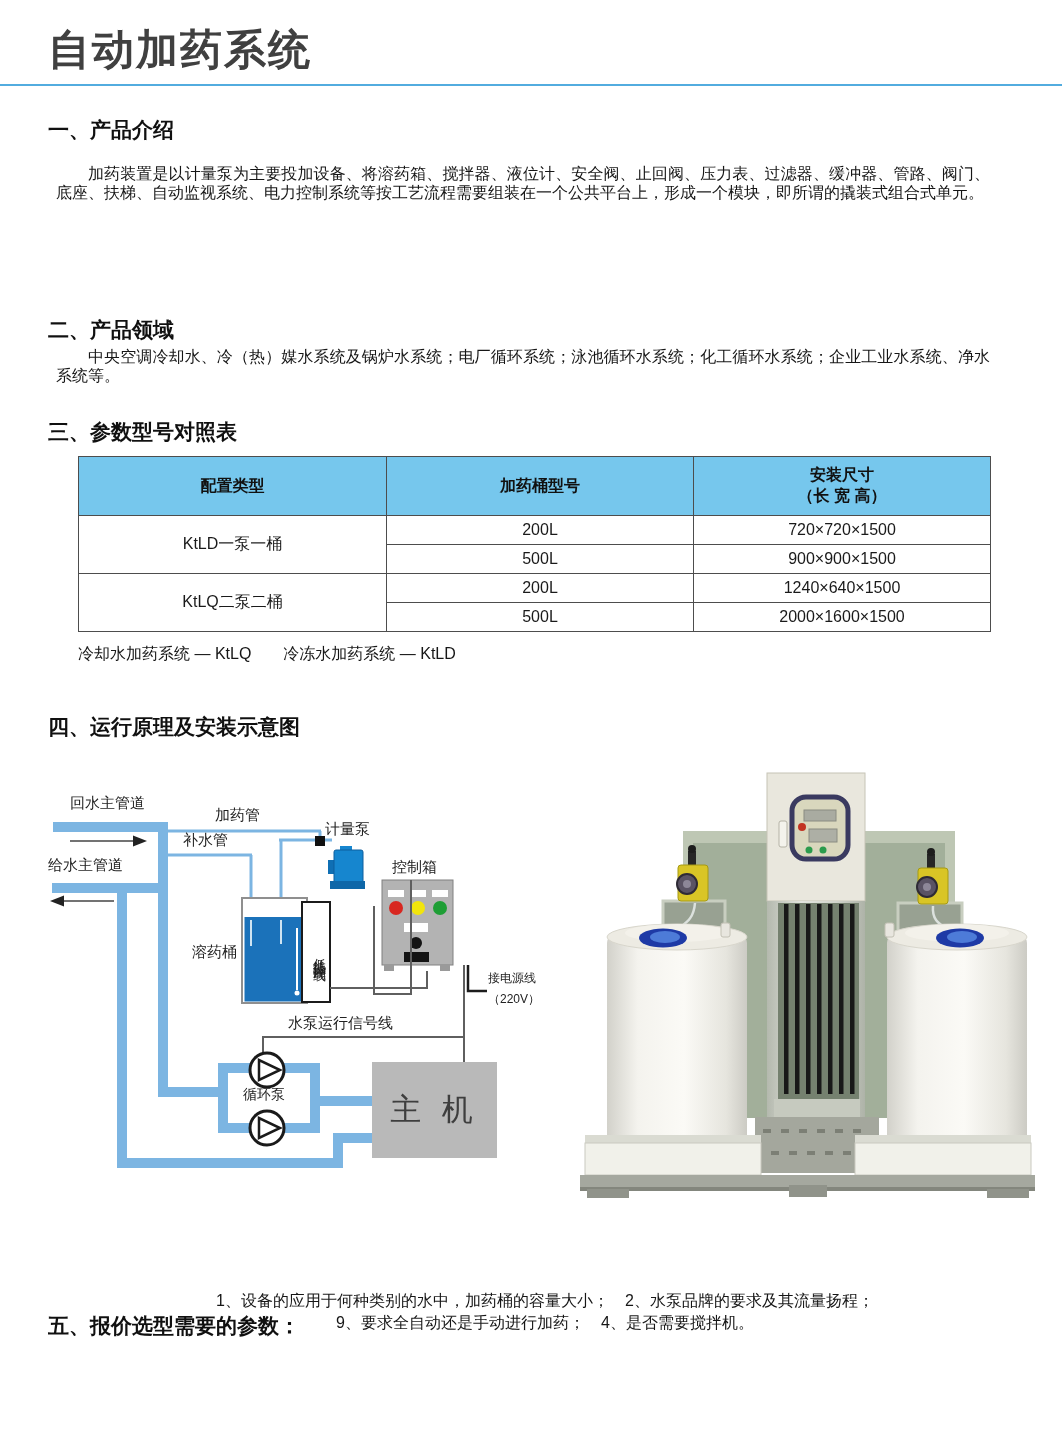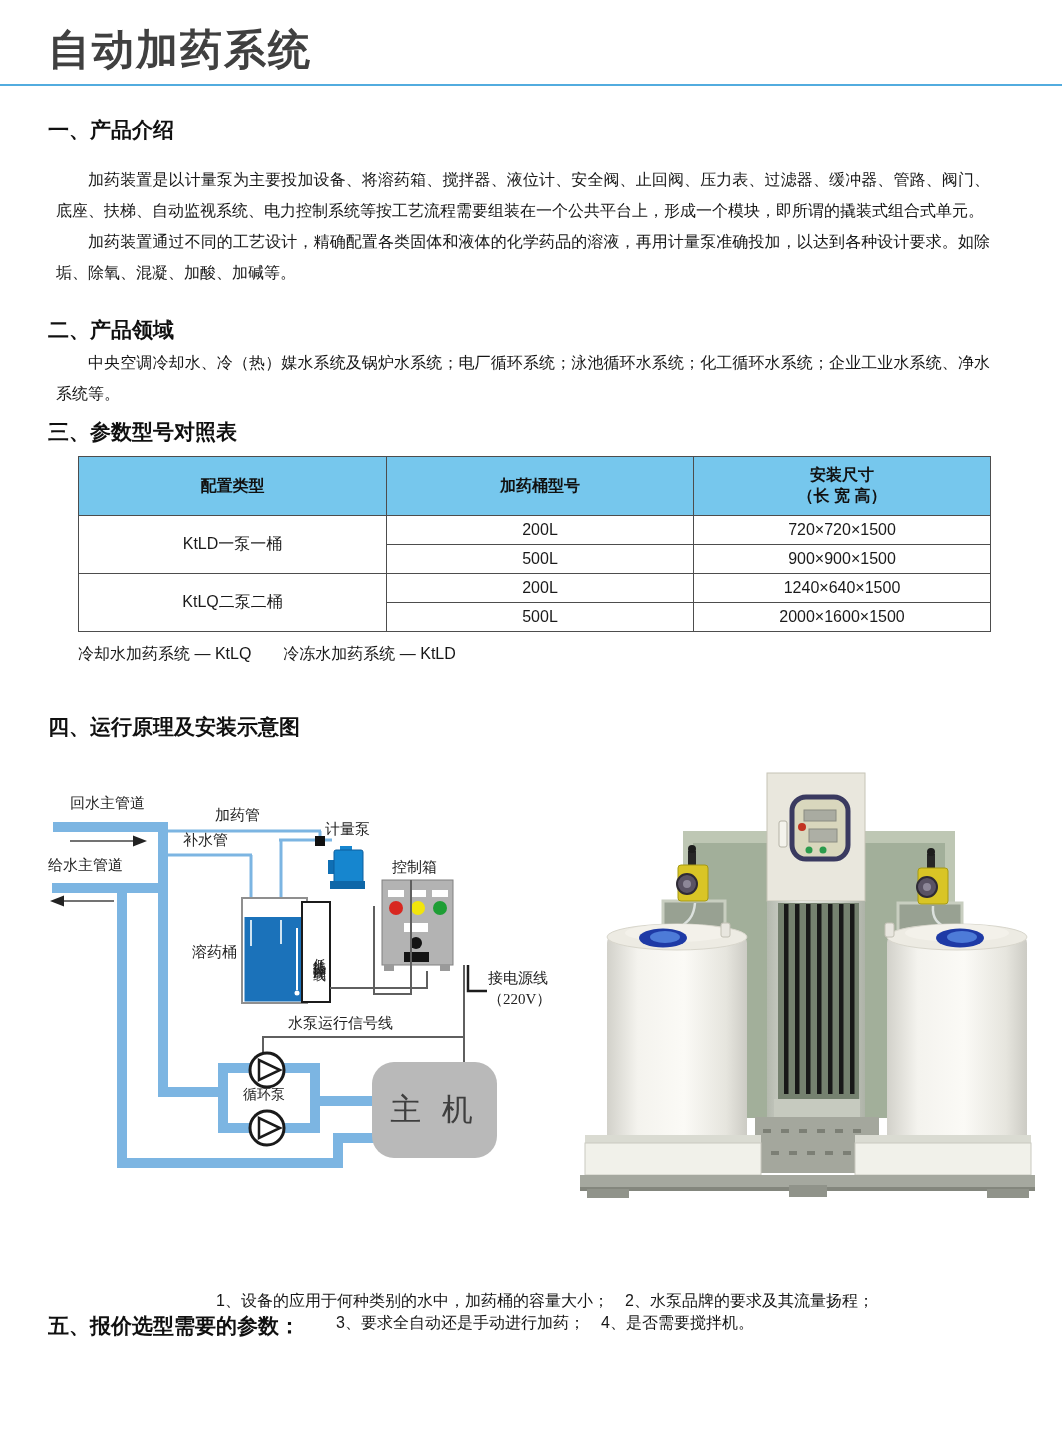--- a/index.html
+++ b/index.html
@@ -15,21 +15,21 @@
 
   
   .sec-h { font-size:21px; font-weight:bold; color:#101010; margin:0; white-space:nowrap;font-family:Liberation Mono, monospace; }
   .h-intro   { left:48px; top:116px; }
   .h-fields  { left:48px; top:316px; }
   .h-models  { left:48px; top:418px; }
   .h-schema  { left:48px; top:713px; }
   .h-params  { left:48px; top:1312px; }
 
   
-  .body-block { font-size:16px; line-height:31px; text-align:justify; color:#161616; }
+  .body-block { font-size:16px; line-height:19px; text-align:justify; color:#161616; }
   .body-block p { margin:0; text-indent:2em; }
   .b-intro  { left:56px; top:164px; width:934px; }
   .b-fields { left:56px; top:347px; width:934px; }
   .b-params { left:95px; top:1290px; width:900px; text-align:center; line-height:22px; }
   .b-params p { text-indent:0; }
 
   
   .model-table-wrap { left:78px; top:456px; }
   table.model-table { border-collapse:collapse; width:912px; table-layout:fixed;border-radius:30px; }
   table.model-table col.c1 { width:308px; } table.model-table col.c2 { width:307px; } table.model-table col.c3 { width:297px; }
@@ -47,47 +47,46 @@
   .dlabel { position:absolute; font-size:15px; color:#222; white-space:nowrap; }
   .lbl-return   { left:30px;  top:14px; }
   .lbl-supply   { left:8px;   top:76px; }
   .lbl-dosing   { left:175px; top:26px; }
   .lbl-makeup   { left:143px; top:51px; }
   .lbl-mpump    { left:285px; top:40px;text-align:center; }
   .lbl-cbox     { left:352px; top:78px; }
   .lbl-tank     { left:152px; top:163px; }
   .lbl-signal   { left:248px; top:234px; }
   .lbl-circ     { left:203px; top:306px; font-size:14px; }
-  .lbl-power    { left:448px; top:188px; font-size:15px; line-height:21px; white-space:nowrap;font-family:Liberation Serif, serif; }
+  .lbl-power    { left:448px; top:188px; font-size:12px; line-height:21px; white-space:nowrap; }
   .lbl-lowlevel {
     left:264px; top:127px; height:94px; width:24px;
     writing-mode:vertical-rl; text-orientation:upright;
     font-size:13px; letter-spacing:2px; color:#1c1c1c; text-align:center;
   }
   .main-unit-box {
     left:332px; top:282px; width:125px; height:96px; background:#b9b9b9;
     display:flex; align-items:center; justify-content:center;
-    font-size:31px; color:#3e3e3e; letter-spacing:6px; font-weight:500;border-radius:22px;
+    font-size:31px; color:#3e3e3e; letter-spacing:6px; font-weight:500;
   }
 
   
   .photo { left:575px; top:763px; width:465px; height:437px; background:#ffffff; }
 </style>
 </head>
 <body>
 
 <div class="page">
 
   <div class="abs page-title">自动加药系统</div>
   <div class="abs title-rule"></div>
 
   <h2 class="abs sec-h h-intro">一、产品介绍</h2>
   <div class="abs body-block b-intro">
     <p>加药装置是以计量泵为主要投加设备、将溶药箱、搅拌器、液位计、安全阀、止回阀、压力表、过滤器、缓冲器、管路、阀门、底座、扶梯、自动监视系统、电力控制系统等按工艺流程需要组装在一个公共平台上，形成一个模块，即所谓的撬装式组合式单元。</p>
-    <p>加药装置通过不同的工艺设计，精确配置各类固体和液体的化学药品的溶液，再用计量泵准确投加，以达到各种设计要求。如除垢、除氧、混凝、加酸、加碱等。</p>
   </div>
 
   <h2 class="abs sec-h h-fields">二、产品领域</h2>
   <div class="abs body-block b-fields">
     <p>中央空调冷却水、冷（热）媒水系统及锅炉水系统；电厂循环系统；泳池循环水系统；化工循环水系统；企业工业水系统、净水系统等。</p>
   </div>
 
   <h2 class="abs sec-h h-models">三、参数型号对照表</h2>
   <div class="abs model-table-wrap">
     <table class="model-table">
@@ -342,16 +341,16 @@
         <rect x="12" y="426" width="42" height="9" fill="#90938a"></rect>
         <rect x="214" y="422" width="38" height="12" fill="#90938a"></rect>
         <rect x="412" y="426" width="42" height="9" fill="#90938a"></rect>
       </g>
     </svg>
   </div>
 
   <h2 class="abs sec-h h-params">五、报价选型需要的参数：</h2>
   <div class="abs body-block b-params">
     <p>1、设备的应用于何种类别的水中，加药桶的容量大小；　2、水泵品牌的要求及其流量扬程；</p>
-    <p>3、要求全自动还是手动进行加药；　4、是否需要搅拌机。</p>
+    <p>9、要求全自动还是手动进行加药；　4、是否需要搅拌机。</p>
   </div>
 
 </div>
 
 </body></html>

